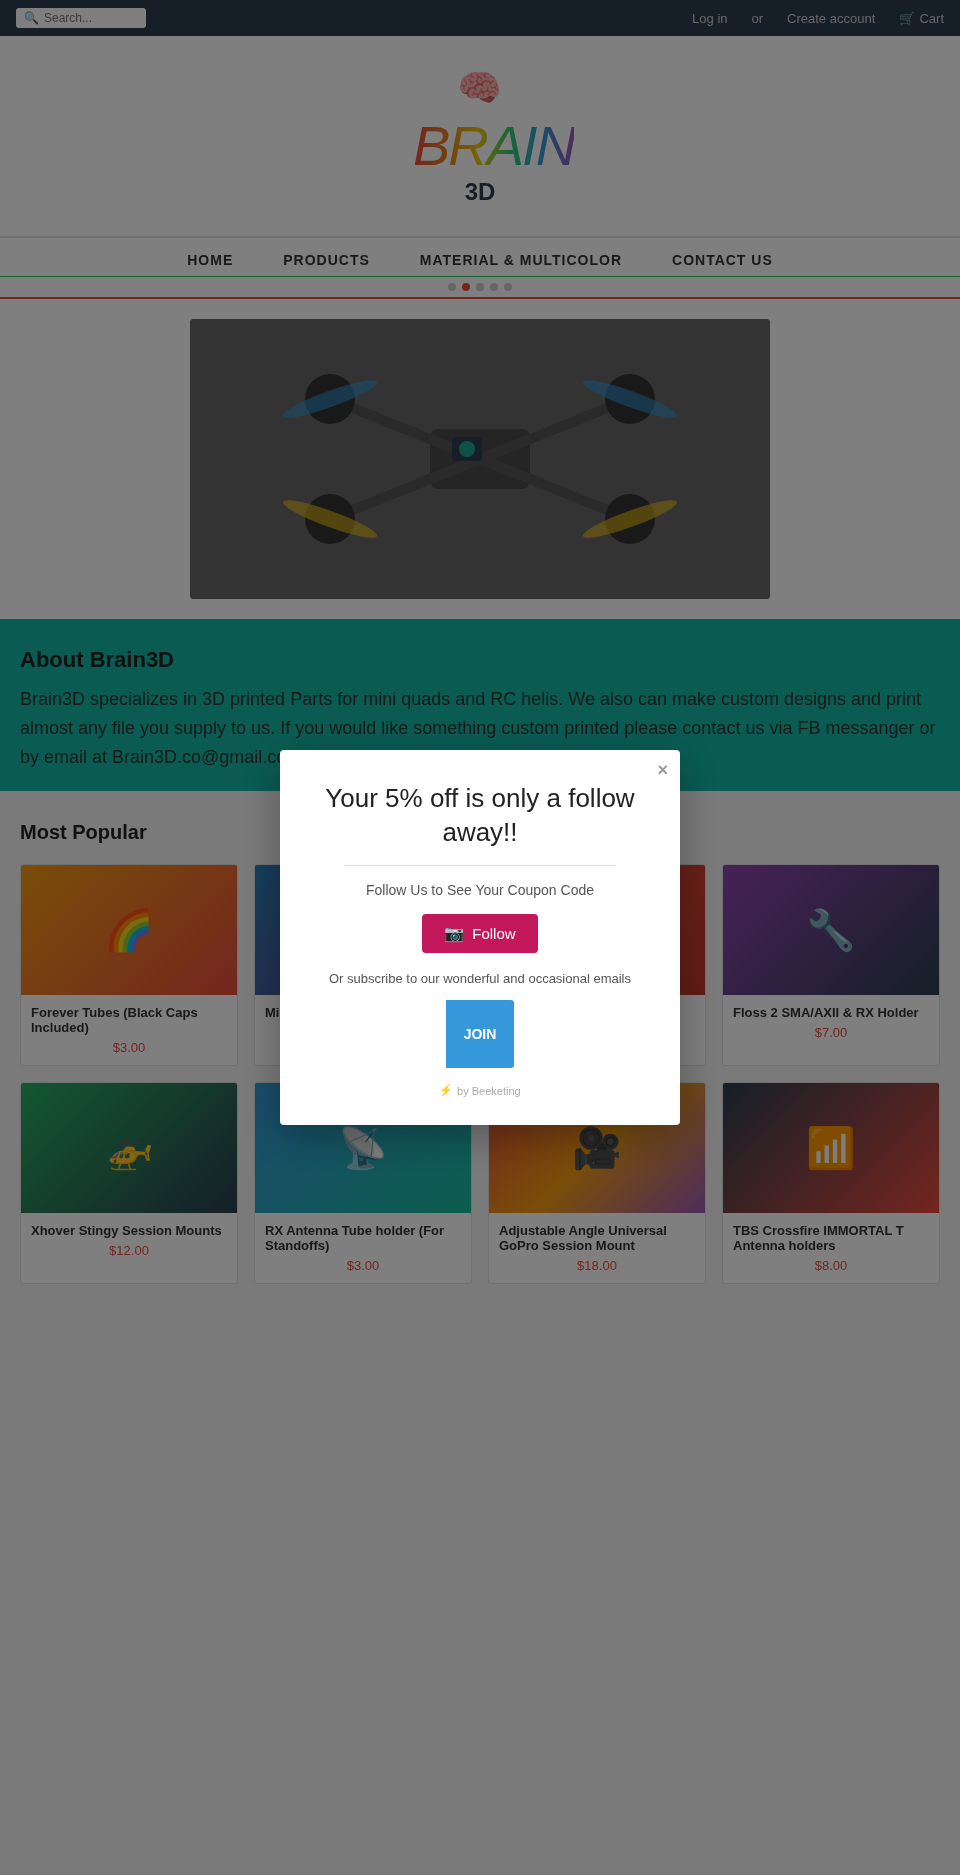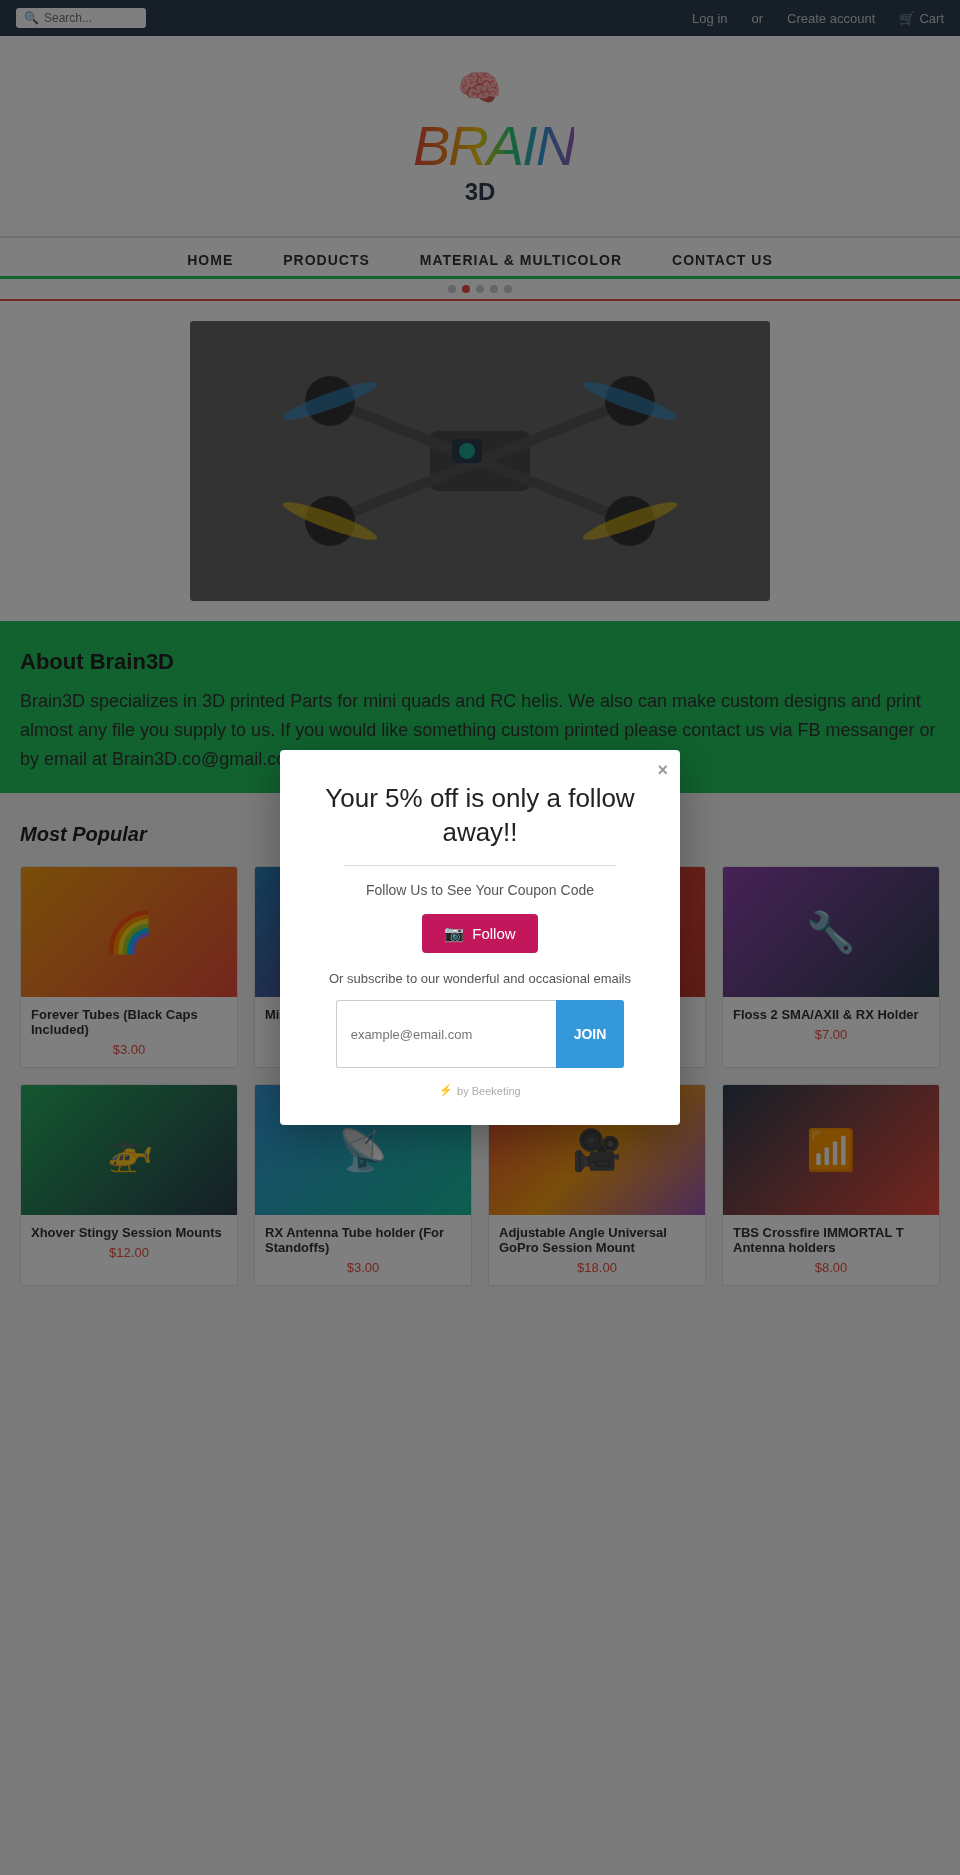--- a/index.html
+++ b/index.html
@@ -84,21 +84,21 @@
       margin-bottom: 4px;
     }
 
     
     nav {
       background: #fff;
       display: flex;
       justify-content: center;
       align-items: center;
       padding: 14px 0 8px;
-      border-bottom: 3px solid #22c55e;
+      border-bottom: 1px solid #22c55e;
       gap: 50px;
     }
     nav a {
       text-decoration: none;
       color: #333;
       font-size: 14px;
       font-weight: 700;
       letter-spacing: 1px;
       text-transform: uppercase;
     }
@@ -143,21 +143,21 @@
       font-size: 28px;
       font-weight: 900;
       font-style: italic;
       padding: 10px 16px;
       letter-spacing: 2px;
       font-family: 'Comic Sans MS', cursive;
     }
 
     
     .about-section {
-      background: #22c55e;
+      background: #14b8a6;
       padding: 28px 20px 20px;
       max-width: 960px;
     }
     .about-title {
       font-size: 22px;
       font-weight: 700;
       color: #222;
       margin-bottom: 12px;
     }
     .about-text {
@@ -280,21 +280,20 @@
     
     .products-section {
       background: #f5f5f5;
       padding: 30px 20px;
     }
     .section-title {
       font-size: 20px;
       font-weight: 700;
       color: #222;
       margin-bottom: 20px;
-      font-style: italic;
     }
     .products-grid {
       display: grid;
       grid-template-columns: repeat(4, 1fr);
       gap: 16px;
       margin-bottom: 20px;
     }
     .product-card {
       background: #fff;
       border: 1px solid #e0e0e0;
@@ -416,21 +415,20 @@
     <button class="popup-close">×</button>
     <div class="popup-title">Your 5% off is only a follow away!!</div>
     <hr class="popup-divider">
     <div class="popup-followtext">Follow Us to See Your Coupon Code</div>
     <button class="follow-btn">
       <span class="insta-icon">📷</span>
       <span>Follow</span>
     </button>
     <div class="popup-or">Or subscribe to our wonderful and occasional emails</div>
     <div class="email-row">
-      <input type="email" placeholder="example@email.com" style="">
       <button class="join-btn">JOIN</button>
     </div>
     <div class="beeketing-link">
       <span>⚡</span>
       <span>by Beeketing</span>
     </div>
   </div>
 </div>
 
 <div class="products-section">

